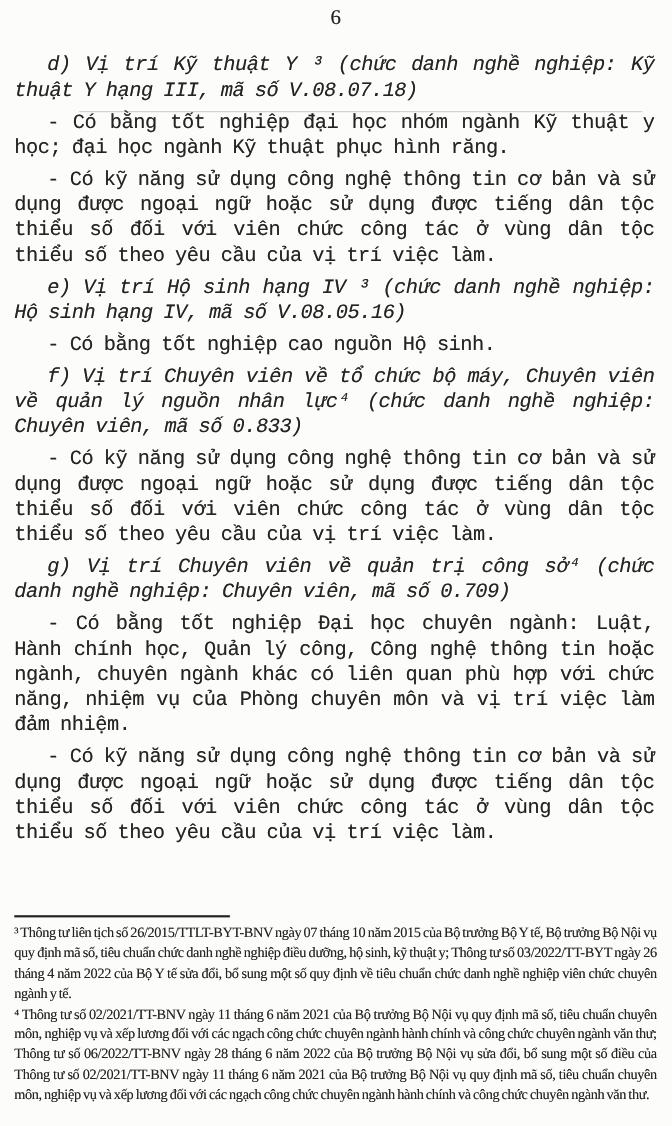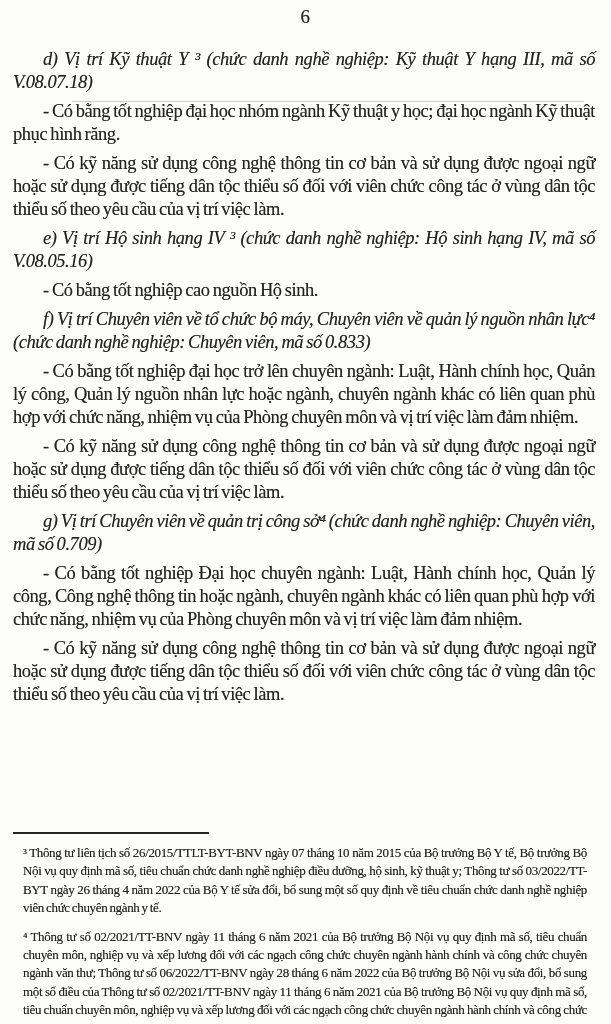--- a/index.html
+++ b/index.html
@@ -25,20 +25,21 @@
     width: 100%;
     text-align: center;
     font-size: 19px;
     letter-spacing: 0.5px;
   }
   .content {
     position: absolute;
     top: 48px;
     left: 13px;
     width: 582px;
+    font-family: Liberation Mono, monospace;
   }
   .para {
     margin: 0 0 6px 0;
     font-size: 18.5px;
     line-height: 23px;
     text-align: justify;
     text-indent: 30px;
     letter-spacing: -0.45px;
     word-spacing: -1px;
   }
@@ -59,21 +60,21 @@
     left: 13px;
     width: 584px;
   }
   .fn-rule {
     width: 196px;
     height: 2px;
     background: #242424;
     margin: 0 0 5px 0;
   }
   .footnote {
-    margin: 10px;
+    margin: 0;
     font-size: 13px;
     line-height: 18.4px;
     text-align: justify;
     letter-spacing: -0.35px;
     word-spacing: -0.8px;
   }
 </style>
 </head>
 <body>
 
@@ -83,21 +84,20 @@
 
   <div class="scan-artifact"></div>
 
   <div class="content">
     <p class="para heading">d) Vị trí Kỹ thuật Y ³ (chức danh nghề nghiệp: Kỹ thuật Y hạng III, mã số V.08.07.18)</p>
     <p class="para">- Có bằng tốt nghiệp đại học nhóm ngành Kỹ thuật y học; đại học ngành Kỹ thuật phục hình răng.</p>
     <p class="para">- Có kỹ năng sử dụng công nghệ thông tin cơ bản và sử dụng được ngoại ngữ hoặc sử dụng được tiếng dân tộc thiểu số đối với viên chức công tác ở vùng dân tộc thiểu số theo yêu cầu của vị trí việc làm.</p>
     <p class="para heading">e) Vị trí Hộ sinh hạng IV ³ (chức danh nghề nghiệp: Hộ sinh hạng IV, mã số V.08.05.16)</p>
     <p class="para">- Có bằng tốt nghiệp cao nguồn Hộ sinh.</p>
     <p class="para heading">f) Vị trí Chuyên viên về tổ chức bộ máy, Chuyên viên về quản lý nguồn nhân lực⁴ (chức danh nghề nghiệp: Chuyên viên, mã số 0.833)</p>
-    <p class="para">- Có bằng tốt nghiệp đại học trở lên chuyên ngành: Luật, Hành chính học, Quản lý công, Quản lý nguồn nhân lực hoặc ngành, chuyên ngành khác có liên quan phù hợp với chức năng, nhiệm vụ của Phòng chuyên môn và vị trí việc làm đảm nhiệm.</p>
     <p class="para">- Có kỹ năng sử dụng công nghệ thông tin cơ bản và sử dụng được ngoại ngữ hoặc sử dụng được tiếng dân tộc thiểu số đối với viên chức công tác ở vùng dân tộc thiểu số theo yêu cầu của vị trí việc làm.</p>
     <p class="para heading">g) Vị trí Chuyên viên về quản trị công sở⁴ (chức danh nghề nghiệp: Chuyên viên, mã số 0.709)</p>
     <p class="para">- Có bằng tốt nghiệp Đại học chuyên ngành: Luật, Hành chính học, Quản lý công, Công nghệ thông tin hoặc ngành, chuyên ngành khác có liên quan phù hợp với chức năng, nhiệm vụ của Phòng chuyên môn và vị trí việc làm đảm nhiệm.</p>
     <p class="para">- Có kỹ năng sử dụng công nghệ thông tin cơ bản và sử dụng được ngoại ngữ hoặc sử dụng được tiếng dân tộc thiểu số đối với viên chức công tác ở vùng dân tộc thiểu số theo yêu cầu của vị trí việc làm.</p>
   </div>
 
   <div class="footnotes">
     <div class="fn-rule"></div>
     <p class="footnote">³ Thông tư liên tịch số 26/2015/TTLT-BYT-BNV ngày 07 tháng 10 năm 2015 của Bộ trưởng Bộ Y tế, Bộ trưởng Bộ Nội vụ quy định mã số, tiêu chuẩn chức danh nghề nghiệp điều dưỡng, hộ sinh, kỹ thuật y; Thông tư số 03/2022/TT-BYT ngày 26 tháng 4 năm 2022 của Bộ Y tế sửa đổi, bổ sung một số quy định về tiêu chuẩn chức danh nghề nghiệp viên chức chuyên ngành y tế.</p>
     <p class="footnote">⁴ Thông tư số 02/2021/TT-BNV ngày 11 tháng 6 năm 2021 của Bộ trưởng Bộ Nội vụ quy định mã số, tiêu chuẩn chuyên môn, nghiệp vụ và xếp lương đối với các ngạch công chức chuyên ngành hành chính và công chức chuyên ngành văn thư; Thông tư số 06/2022/TT-BNV ngày 28 tháng 6 năm 2022 của Bộ trưởng Bộ Nội vụ sửa đổi, bổ sung một số điều của Thông tư số 02/2021/TT-BNV ngày 11 tháng 6 năm 2021 của Bộ trưởng Bộ Nội vụ quy định mã số, tiêu chuẩn chuyên môn, nghiệp vụ và xếp lương đối với các ngạch công chức chuyên ngành hành chính và công chức chuyên ngành văn thư.</p>

